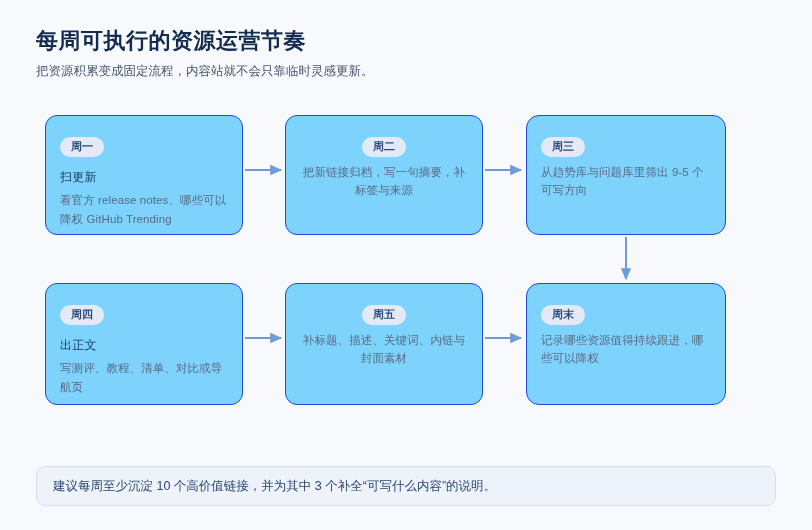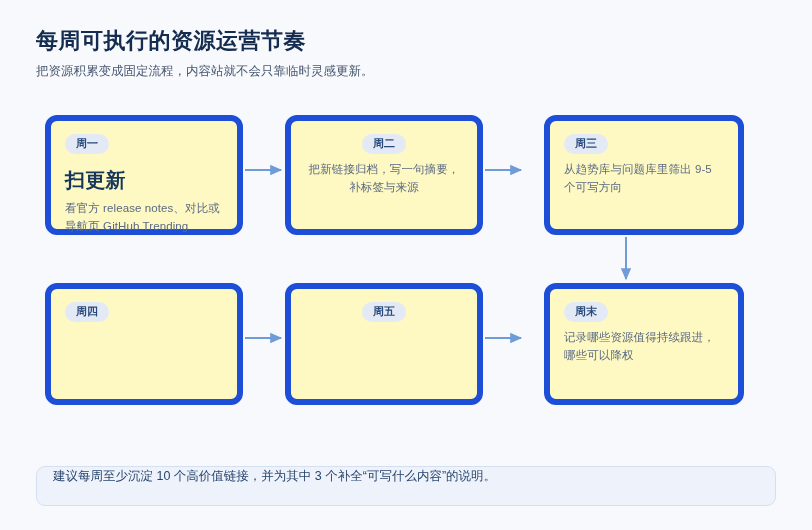--- a/index.html
+++ b/index.html
@@ -53,49 +53,49 @@
     left: 0;
     top: 0;
     width: 812px;
     height: 530px;
     pointer-events: none;
   }
 
   .card {
     position: absolute;
     width: 198px;
-    background: #fef9c3;
-    border: 6px solid #1d4ed8;
+    background: #7dd3fc;
+    border: 1px solid #1d4ed8;
     border-radius: 12px;
-    padding: 12px 14px 14px 14px;
+    padding: 20px 14px 14px 14px;
     pointer-events: auto;
   }
 
   .card.row1 { top: 115px; height: 120px; }
   .card.row2 { top: 283px; height: 122px; }
 
   .card.col1 { left: 45px; }
   .card.col2 { left: 285px; text-align: center; }
-  .card.col3 { left: 544px; width: 200px; }
+  .card.col3 { left: 526px; width: 200px; border-radius: 13px; }
 
   .day-badge {
     display: inline-block;
     background: #e3eaf6;
     color: #2a4a7c;
     font-size: 11px;
     font-weight: bold;
     border-radius: 10px;
     padding: 3px 11px 4px 11px;
     line-height: 1.15;
   }
 
   .card-title {
     margin-top: 13px;
-    font-size: 20px;
-    font-weight: bold;
+    font-size: 12px;
+    font-weight: normal;
     color: #16355c;
     line-height: 1.3;
     letter-spacing: 0.3px;
   }
 
   .card-desc {
     margin-top: 6px;
     font-size: 11.5px;
     color: #5a6a82;
     line-height: 1.62;
@@ -106,20 +106,21 @@
   .footer-note {
     position: absolute;
     left: 36px;
     top: 466px;
     width: 740px;
     height: 40px;
     background: #eef3fb;
     border: 1px solid #d4e0f2;
     border-radius: 9px;
     display: flex;
+    align-items: center;
     padding: 0 16px;
   }
 
   .footer-note-text {
     font-size: 12.5px;
     color: #28456e;
     line-height: 1.5;
   }
 </style>
 </head>
@@ -156,39 +157,42 @@
     </g>
 
     <g>
       <line x1="485" y1="338" x2="521" y2="338" stroke="#6f9bd8" stroke-width="2" marker-end="url(#ah)"></line>
     </g>
   </svg>
 
   <div class="card row1 col1">
     <span class="day-badge">周一</span>
     <div class="card-title">扫更新</div>
-    <div class="card-desc">看官方 release notes、对比或导航页 GitHub Trending</div>
+    <div class="card-desc">看官方 release notes、哪些可以降权 GitHub Trending</div>
   </div>
 
   <div class="card row1 col2">
     <span class="day-badge">周二</span>
     <div class="card-desc">把新链接归档，写一句摘要，补标签与来源</div>
   </div>
 
   <div class="card row1 col3">
     <span class="day-badge">周三</span>
     <div class="card-desc">从趋势库与问题库里筛出 9-5 个可写方向</div>
   </div>
 
   <div class="card row2 col1">
     <span class="day-badge">周四</span>
+    <div class="card-title">出正文</div>
+    <div class="card-desc">写测评、教程、清单、对比或导航页</div>
   </div>
 
   <div class="card row2 col2">
     <span class="day-badge">周五</span>
+    <div class="card-desc">补标题、描述、关键词、内链与封面素材</div>
   </div>
 
   <div class="card row2 col3">
     <span class="day-badge">周末</span>
     <div class="card-desc">记录哪些资源值得持续跟进，哪些可以降权</div>
   </div>
 
   <div class="footer-note">
     <div class="footer-note-text">建议每周至少沉淀 10 个高价值链接，并为其中 3 个补全“可写什么内容”的说明。</div>
   </div>

